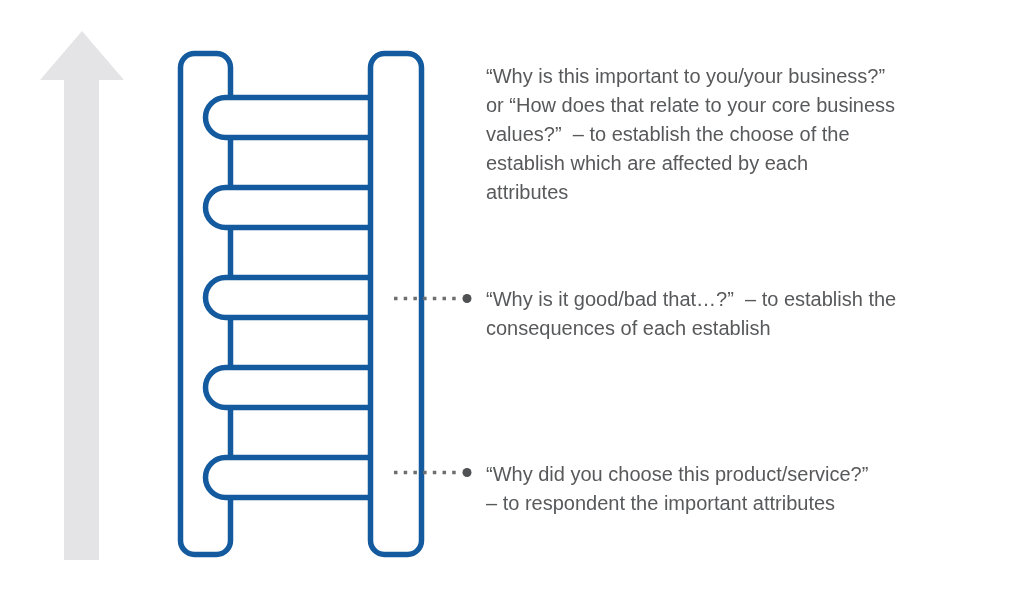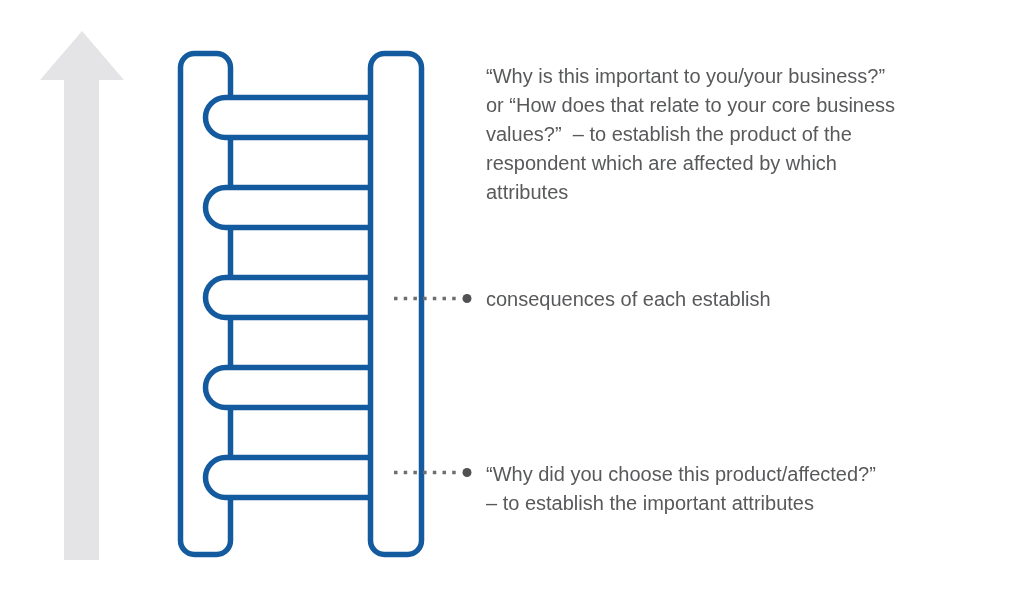--- a/index.html
+++ b/index.html
@@ -67,27 +67,28 @@
 
     <g>
       <line class="leader-line" x1="394" y1="472.5" x2="459" y2="472.5" stroke-dasharray="3.5 6.2"></line>
       <circle class="leader-dot" cx="467" cy="472.5" r="4.5"></circle>
     </g>
   </svg>
 
   <div class="note" id="note-top">
     <div class="line">“Why is this important to you/your business?”</div>
     <div class="line">or “How does that relate to your core business</div>
-    <div class="line">values?”  – to establish the product of the</div>
-    <div class="line">respondent which are affected by which</div>
+    <div class="line">values?”  – to establish the choose of the</div>
+    <div class="line">establish which are affected by each</div>
     <div class="line">attributes</div>
   </div>
 
   <div class="note" id="note-middle">
+    <div class="line">“Why is it good/bad that…?”  – to establish the</div>
     <div class="line">consequences of each establish</div>
   </div>
 
   <div class="note" id="note-bottom">
-    <div class="line">“Why did you choose this product/affected?”</div>
-    <div class="line">– to establish the important attributes</div>
+    <div class="line">“Why did you choose this product/service?”</div>
+    <div class="line">– to respondent the important attributes</div>
   </div>
 
 </div>
 
 </body></html>

